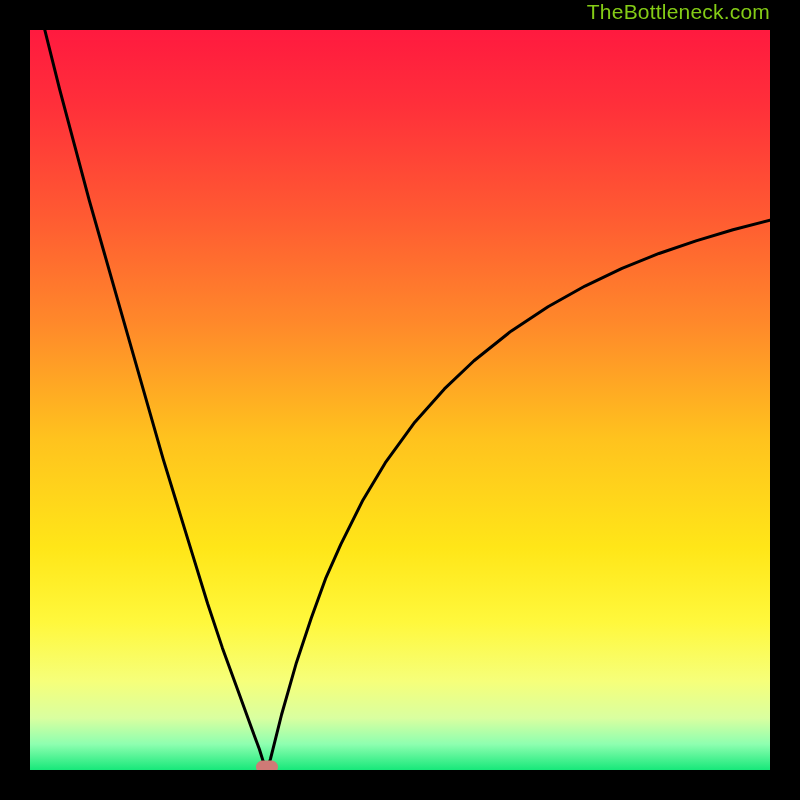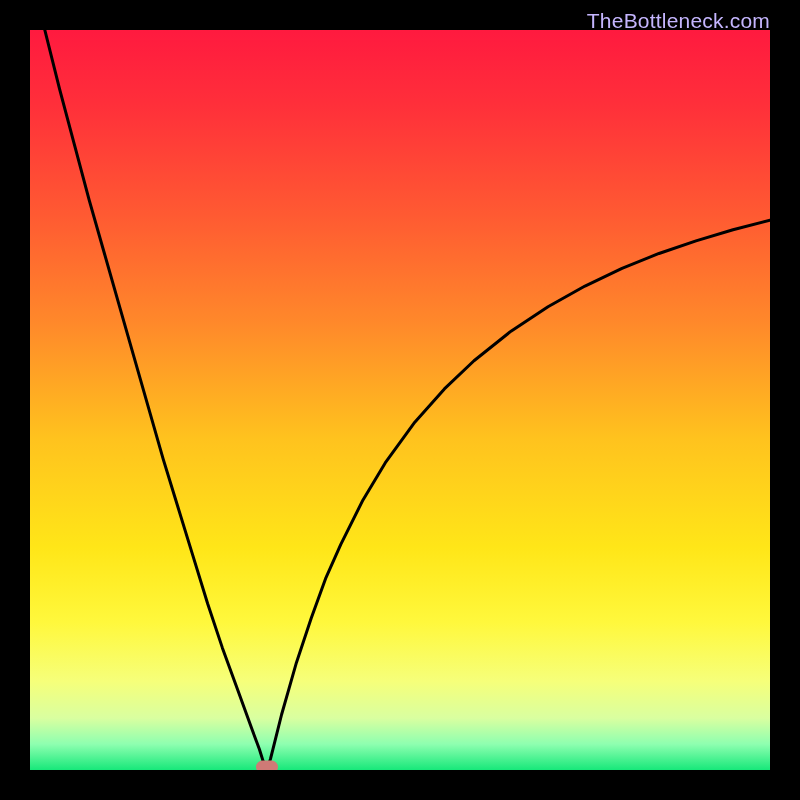--- a/index.html
+++ b/index.html
@@ -18,23 +18,23 @@
     width: 740px;
     height: 740px;
     overflow: hidden;
   }
   .gradient-bg {
     position: absolute;
     left: 0; top: 0; right: 0; bottom: 0;
   }
   .watermark {
     position: absolute;
-    top: 9px;
+    top: 0;
     right: 30px;
-    color: #c4b5fd;
+    color: #84cc16;
     font-size: 21px;
     font-weight: 500;
     letter-spacing: 0.2px;
   }
   svg.curve {
     position: absolute;
     left: 0; top: 0;
     width: 740px;
     height: 740px;
     overflow: visible;

